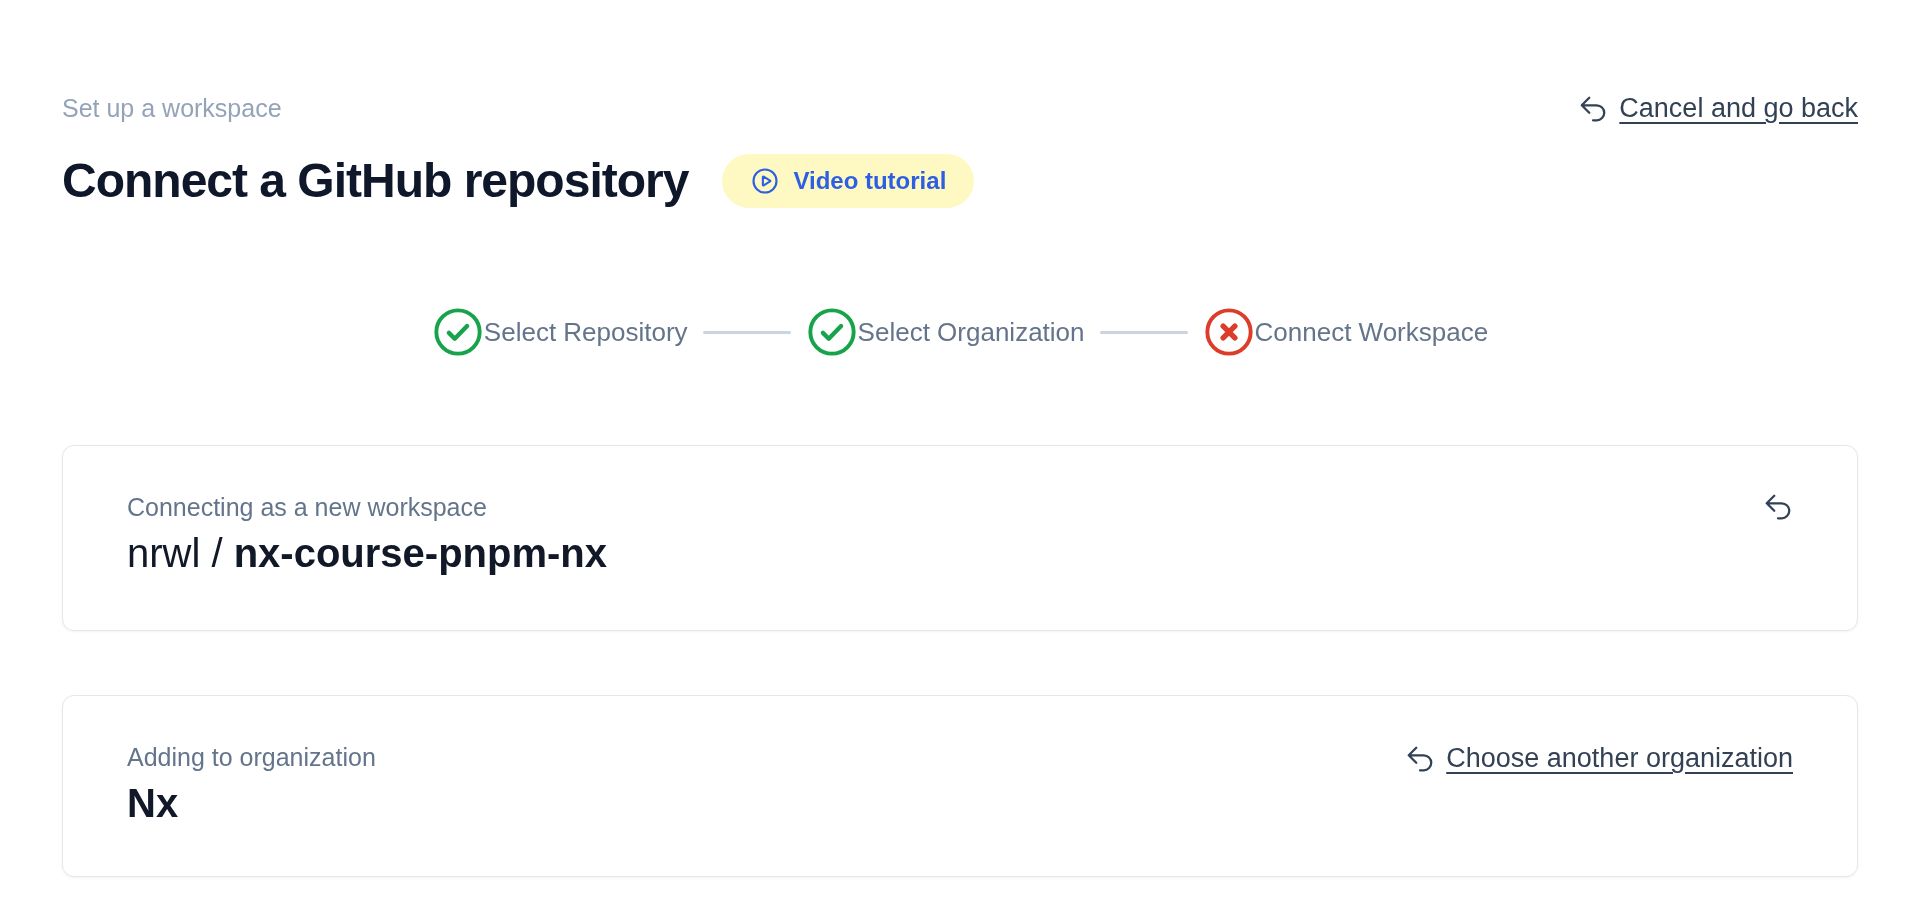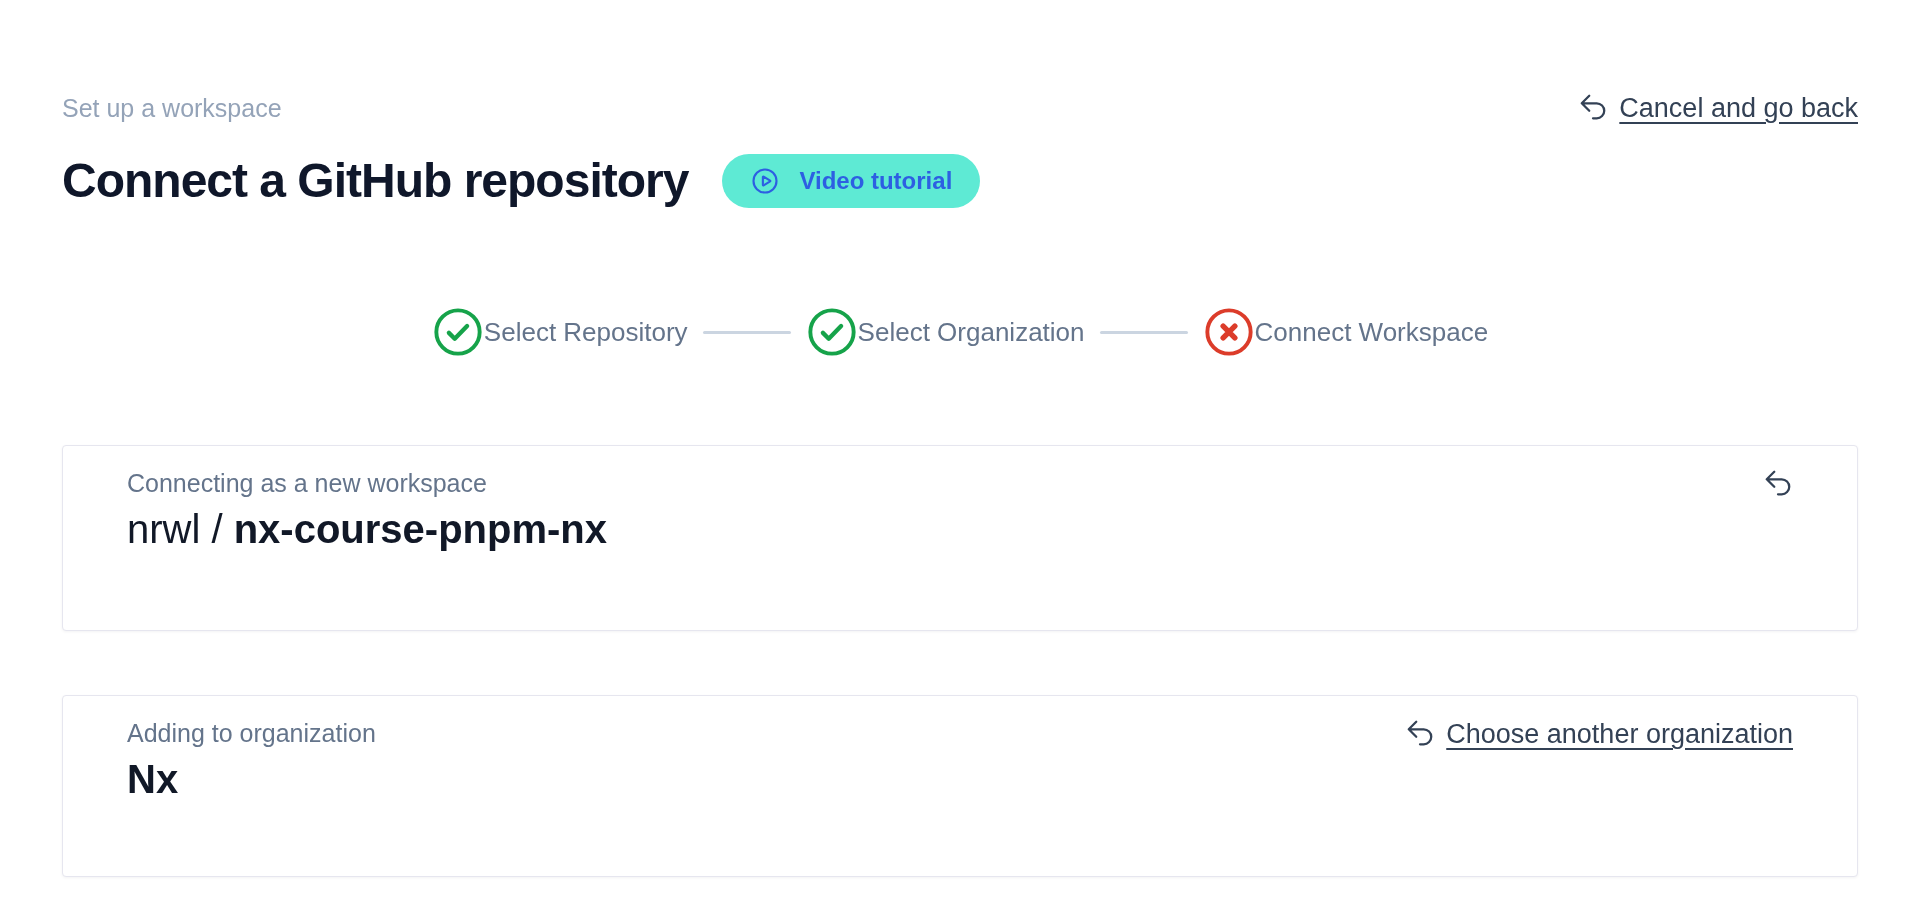--- a/index.html
+++ b/index.html
@@ -24,33 +24,33 @@
   .title-row { display: flex; align-items: center; gap: 34px; margin-top: 28px; }
   h1.page-title {
     margin: 0;
     font-size: 48px;
     line-height: 58px;
     font-weight: 800;
     letter-spacing: -1px;
     color: #0f172a;
   }
   .video-pill {
-    display: inline-flex; align-items: center; gap: 19px;
+    display: inline-flex; align-items: center; gap: 13px;
     height: 54px; padding: 0 28px;
-    background: #5eead4;
+    background: #fef9c3;
     border: none; border-radius: 999px;
     color: #2d5fe2;
     font-family: inherit;
     font-size: 24px; font-weight: 700;
     cursor: pointer;
   }
   .video-pill svg { width: 30px; height: 30px; display: block; }
 
   .undo-link {
-    display: inline-flex; align-items: flex-start; gap: 11px;
+    display: inline-flex; align-items: flex-end; gap: 11px;
     color: #334155;
     font-size: 27px; line-height: 32px;
     text-decoration: none;
     cursor: pointer;
     white-space: nowrap;
   }
   .undo-link .link-text {
     text-decoration: underline;
     text-decoration-thickness: 2px;
     text-underline-offset: 5px;
@@ -72,23 +72,23 @@
   .step-badge[data-status="error"]    svg.icon-x     { display: block; }
   .connector {
     width: 88px; height: 3px; border-radius: 2px;
     background: #cbd5e1; margin: 0 15px; flex: none;
   }
 
   
   .card {
     box-sizing: border-box;
     border: 1px solid #e6e6ef;
-    border-radius: 4px;
+    border-radius: 12px;
     box-shadow: 0 1px 3px rgba(15, 23, 42, 0.05);
-    padding: 22px 64px 44px 64px;
+    padding: 46px 64px 44px 64px;
     display: flex; justify-content: space-between; align-items: flex-start;
     background: #ffffff;
   }
   .card-repository { margin-top: 87px; min-height: 186px; }
   .card-organization { margin-top: 64px; min-height: 182px; }
   .card-label { font-size: 25px; line-height: 30px; color: #64748b; font-weight: 400; }
   .card-value { margin-top: 13px; font-size: 40px; line-height: 36px; color: #111827; }
   .value-prefix { font-weight: 500; }
   .value-name { font-weight: 700; }
 </style>

